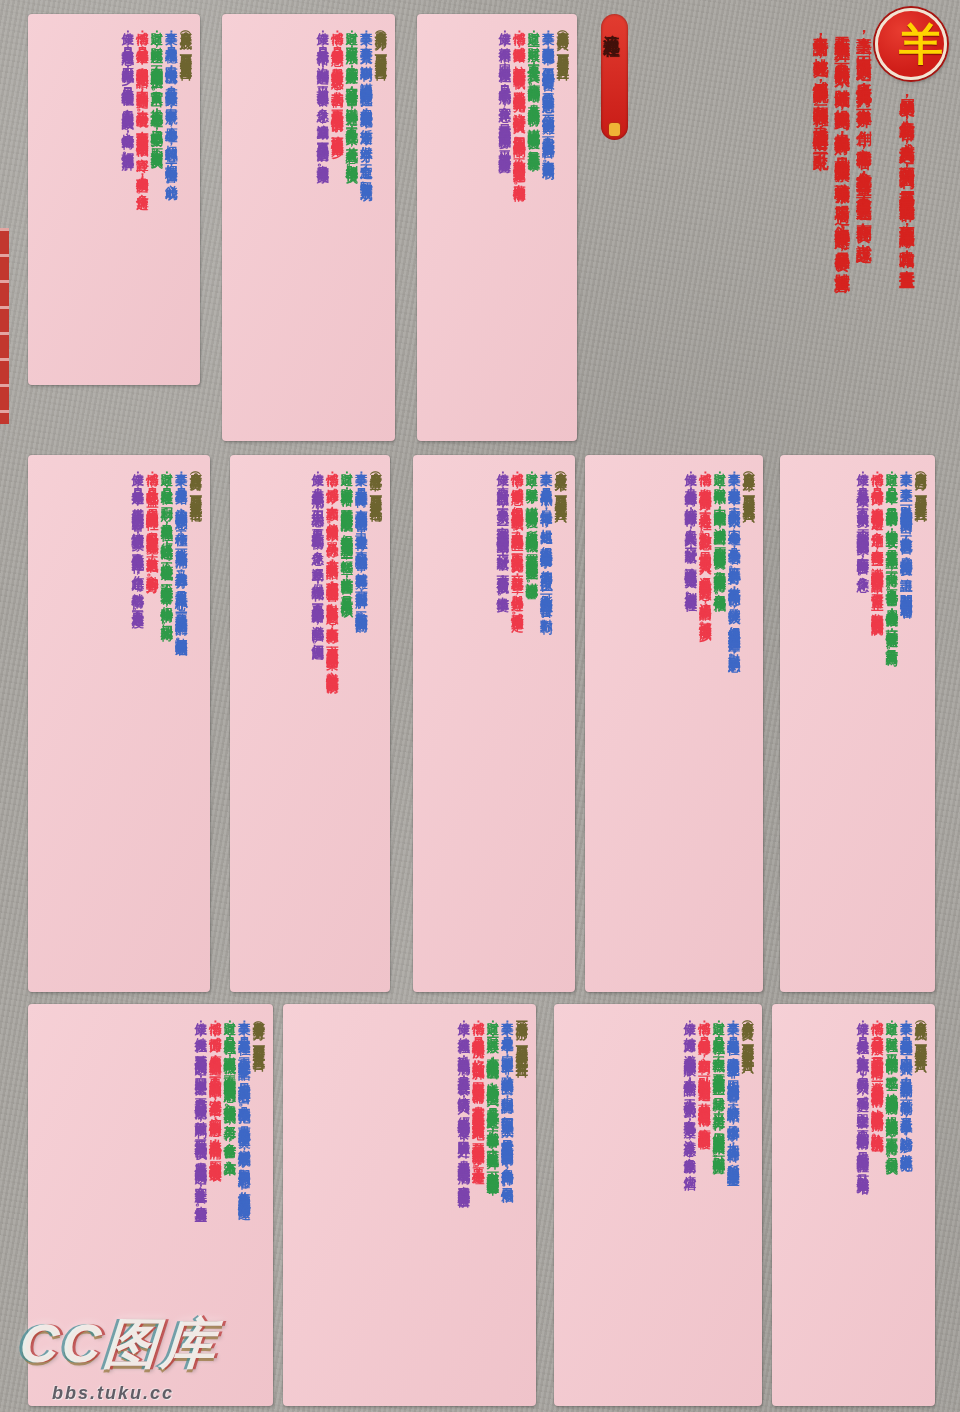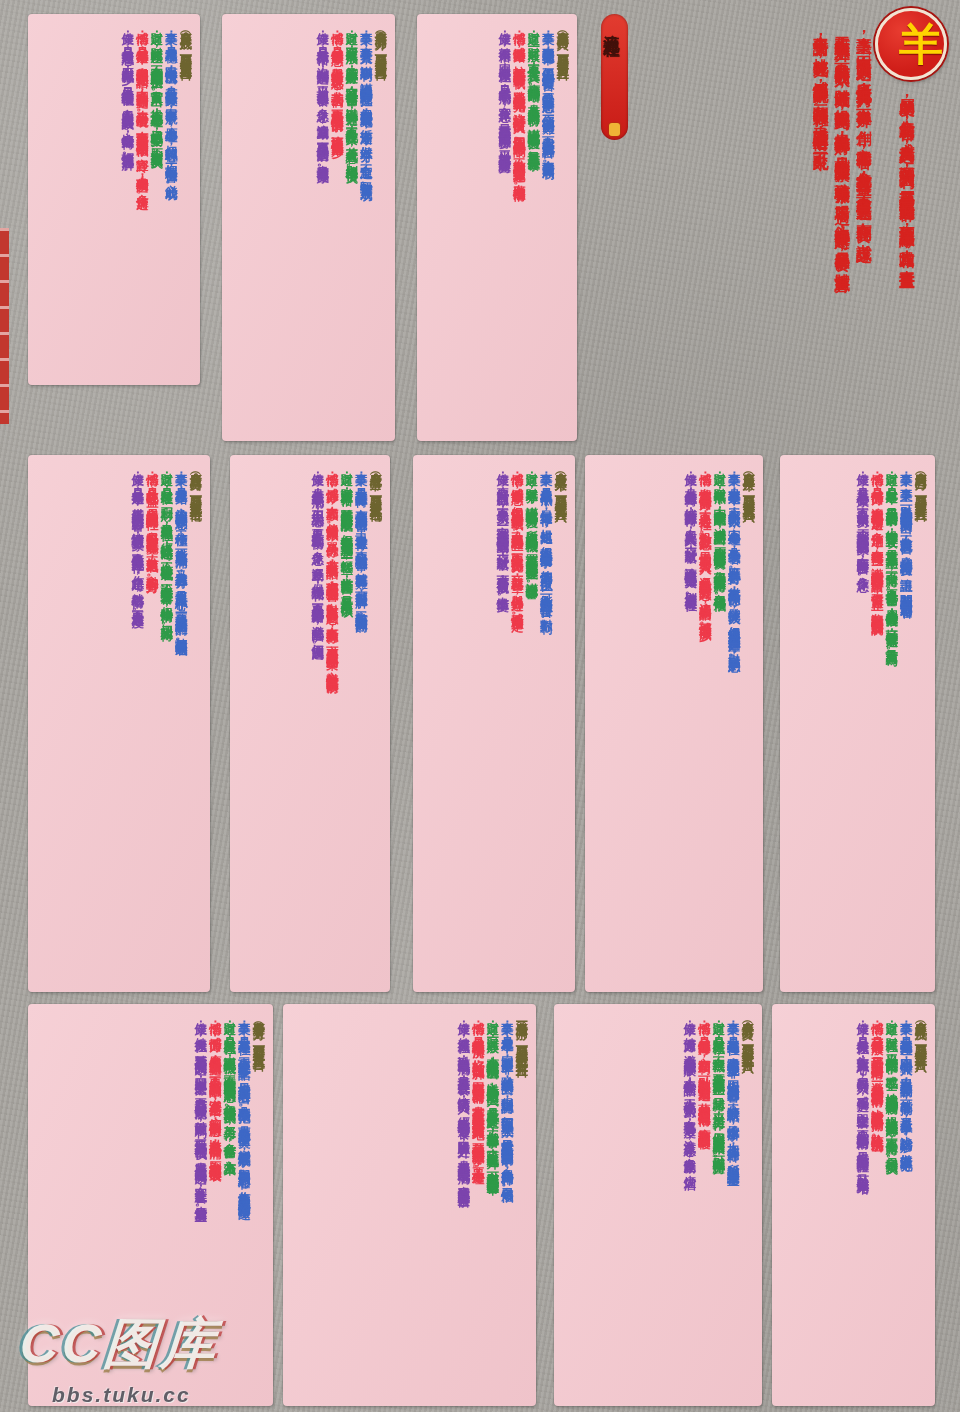--- a/index.html
+++ b/index.html
@@ -56,21 +56,21 @@
   .sec-love{color:#ee3a4a;}
   .sec-health{color:#7c44ad;}
 
   
   .watermark{position:absolute;left:20px;top:1308px;width:380px;pointer-events:none;}
   .wm-logo{font-size:54px;font-weight:bold;font-style:italic;letter-spacing:3px;
     color:rgba(246,246,242,.92);
     text-shadow:3px 0 0 rgba(190,60,60,.75), -3px 0 0 rgba(60,140,150,.7),
       0 3px 0 rgba(150,120,60,.7), 0 0 10px rgba(255,255,255,.5), 2px 2px 4px rgba(0,0,0,.35);
     transform:skewX(-4deg);}
-  .wm-url{margin:2px 0 0 32px;font-size:21px;font-weight:bold;font-style:italic;
+  .wm-url{margin:2px 0 0 32px;font-size:18px;font-weight:bold;font-style:italic;
     color:rgba(70,70,80,.85);letter-spacing:2px;
     text-shadow:1px 1px 0 rgba(240,240,240,.8), -1px -1px 0 rgba(240,240,240,.5);}
 </style>
 </head>
 <body>
 
 <div class="page">
 
   <div class="left-strip"></div>
 

